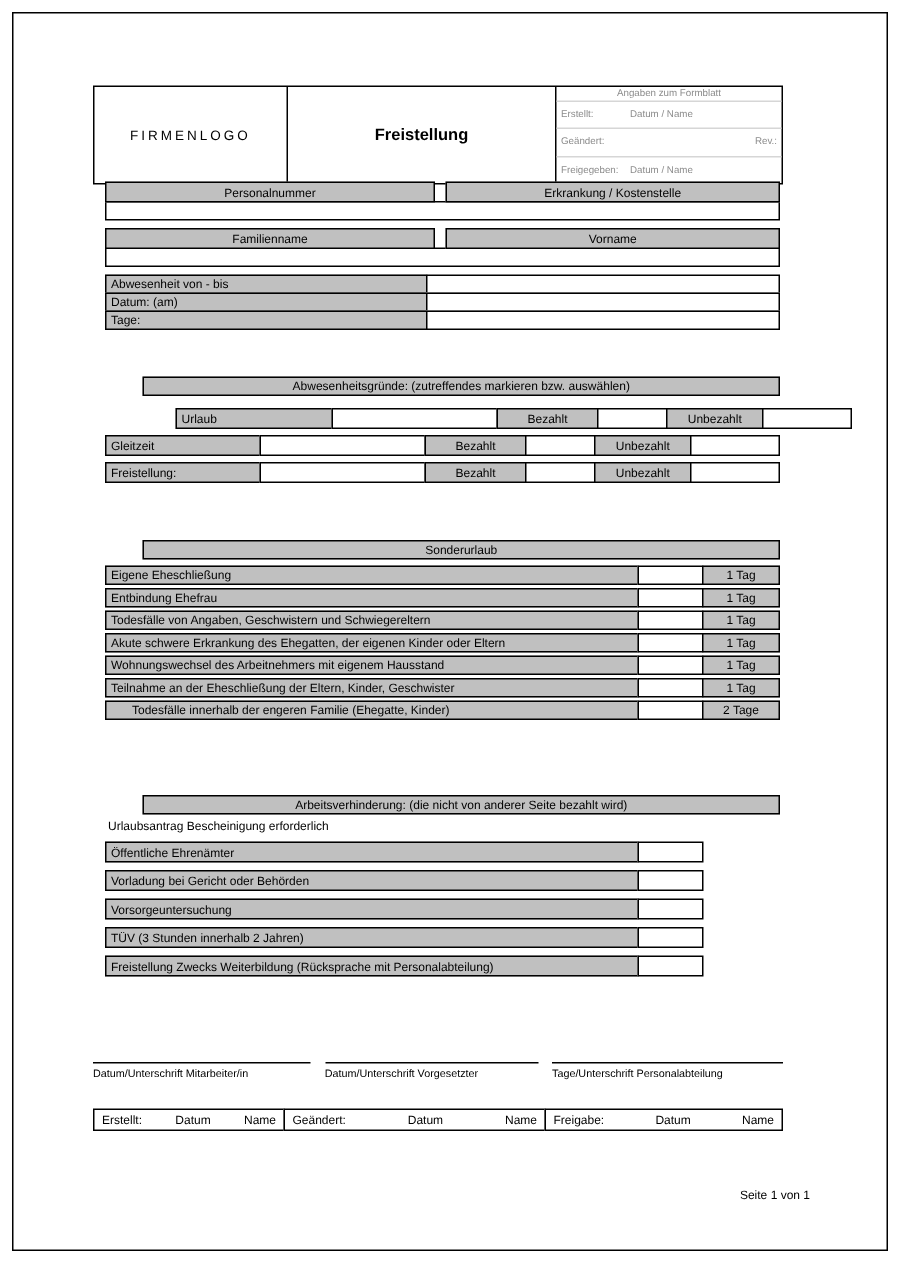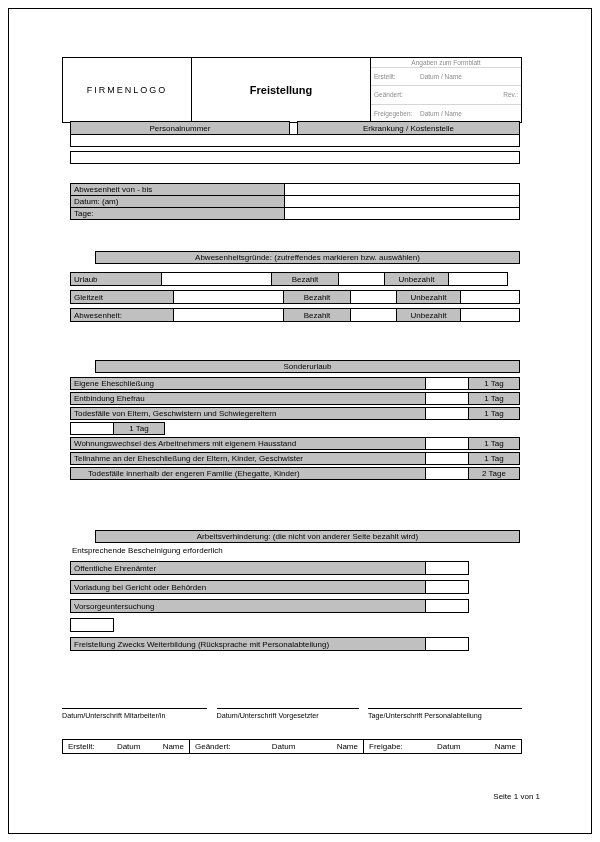--- a/index.html
+++ b/index.html
@@ -94,20 +94,25 @@
   <div class="abs" style="left:70px;top:121px;width:450px;">
     <div class="row">
       <div class="c gray center h14" style="width:220px;">Personalnummer</div>
       <div class="hgap" style="width:7px;"></div>
       <div class="c gray center h14" style="width:223px;">Erkrankung / Kostenstelle</div>
     </div>
     <div class="c white h13 idfield" style="width:450px;"></div>
   </div>
 
   <div class="abs" style="left:70px;top:152px;width:450px;">
+    <div class="row">
+      <div class="c gray center h14" style="width:220px;">Familienname</div>
+      <div class="hgap" style="width:7px;"></div>
+      <div class="c gray center h14" style="width:223px;">Vorname</div>
+    </div>
     <div class="c white h13 idfield" style="width:450px;"></div>
   </div>
 
   <div class="abs secbar" style="left:95px;top:251px;width:425px;">Abwesenheitsgründe: (zutreffendes markieren bzw. auswählen)</div>
 
   <div class="abs" style="left:70px;top:183px;">
 
       <div class="row stack">
         <div class="c gray h13" style="width:215px;">Abwesenheit von - bis</div>
         <div class="c white h13" style="width:236px;"></div>
@@ -120,39 +125,39 @@
 
       <div class="row stack">
         <div class="c gray h13" style="width:215px;">Tage:</div>
         <div class="c white h13" style="width:236px;"></div>
       </div>
 
   </div>
   <div class="abs" style="left:70px;top:272px;">
 
       <div class="row reason-row">
-        <div class="c gray h14" style="width:92px;">Urlaub</div>
+        <div class="c gray h14" style="width:105px;margin-left:47px;">Urlaub</div>
         <div class="c white h14" style="width:111px;"></div>
         <div class="c gray center h14" style="width:68px;">Bezahlt</div>
         <div class="c white h14" style="width:47px;"></div>
         <div class="c gray center h14" style="width:65px;">Unbezahlt</div>
         <div class="c white h14" style="width:60px;"></div>
       </div>
 
       <div class="row reason-row">
         <div class="c gray h14" style="width:104px;">Gleitzeit</div>
         <div class="c white h14" style="width:111px;"></div>
         <div class="c gray center h14" style="width:68px;">Bezahlt</div>
         <div class="c white h14" style="width:47px;"></div>
         <div class="c gray center h14" style="width:65px;">Unbezahlt</div>
         <div class="c white h14" style="width:60px;"></div>
       </div>
 
       <div class="row reason-row">
-        <div class="c gray h14" style="width:104px;">Abwesenheit:</div>
+        <div class="c gray h14" style="width:104px;">Freistellung:</div>
         <div class="c white h14" style="width:111px;"></div>
         <div class="c gray center h14" style="width:68px;">Bezahlt</div>
         <div class="c white h14" style="width:47px;"></div>
         <div class="c gray center h14" style="width:65px;">Unbezahlt</div>
         <div class="c white h14" style="width:60px;"></div>
       </div>
 
   </div>
 
   <div class="abs secbar" style="left:95px;top:360px;width:425px;">Sonderurlaub</div>
@@ -164,26 +169,27 @@
         <div class="c gray center h13" style="width:52px;">1 Tag</div>
       </div>
 
       <div class="row su-row">
         <div class="c gray h13" style="width:356px;">Entbindung Ehefrau</div>
         <div class="c white h13" style="width:44px;"></div>
         <div class="c gray center h13" style="width:52px;">1 Tag</div>
       </div>
 
       <div class="row su-row">
-        <div class="c gray h13" style="width:356px;">Todesfälle von Eltern, Geschwistern und Schwiegereltern</div>
-        <div class="c white h13" style="width:44px;"></div>
-        <div class="c gray center h13" style="width:52px;">1 Tag</div>
-      </div>
-
-      <div class="row su-row">
+        <div class="c gray h13" style="width:356px;">Todesfälle von Angaben, Geschwistern und Schwiegereltern</div>
+        <div class="c white h13" style="width:44px;"></div>
+        <div class="c gray center h13" style="width:52px;">1 Tag</div>
+      </div>
+
+      <div class="row su-row">
+        <div class="c gray h13" style="width:356px;">Akute schwere Erkrankung des Ehegatten, der eigenen Kinder oder Eltern</div>
         <div class="c white h13" style="width:44px;"></div>
         <div class="c gray center h13" style="width:52px;">1 Tag</div>
       </div>
 
       <div class="row su-row">
         <div class="c gray h13" style="width:356px;">Wohnungswechsel des Arbeitnehmers mit eigenem Hausstand</div>
         <div class="c white h13" style="width:44px;"></div>
         <div class="c gray center h13" style="width:52px;">1 Tag</div>
       </div>
 
@@ -195,39 +201,40 @@
 
       <div class="row su-row">
         <div class="c gray h13" style="width:356px;padding-left:17px;">Todesfälle innerhalb der engeren Familie (Ehegatte, Kinder)</div>
         <div class="c white h13" style="width:44px;"></div>
         <div class="c gray center h13" style="width:52px;">2 Tage</div>
       </div>
 
   </div>
 
   <div class="abs secbar" style="left:95px;top:530px;width:425px;">Arbeitsverhinderung: (die nicht von anderer Seite bezahlt wird)</div>
-  <div class="abs note" style="left:72px;top:546px;">Entsprechende Bescheinigung erforderlich</div>
+  <div class="abs note" style="left:72px;top:546px;">Urlaubsantrag Bescheinigung erforderlich</div>
   <div class="abs" style="left:70px;top:561px;">
 
       <div class="row av-row">
         <div class="c gray h14" style="width:356px;">Öffentliche Ehrenämter</div>
         <div class="c white h14" style="width:44px;"></div>
       </div>
 
       <div class="row av-row">
         <div class="c gray h14" style="width:356px;">Vorladung bei Gericht oder Behörden</div>
         <div class="c white h14" style="width:44px;"></div>
       </div>
 
       <div class="row av-row">
         <div class="c gray h14" style="width:356px;">Vorsorgeuntersuchung</div>
         <div class="c white h14" style="width:44px;"></div>
       </div>
 
       <div class="row av-row">
+        <div class="c gray h14" style="width:356px;">TÜV (3 Stunden innerhalb 2 Jahren)</div>
         <div class="c white h14" style="width:44px;"></div>
       </div>
 
       <div class="row av-row">
         <div class="c gray h14" style="width:356px;">Freistellung Zwecks Weiterbildung (Rücksprache mit Personalabteilung)</div>
         <div class="c white h14" style="width:44px;"></div>
       </div>
 
   </div>
 

